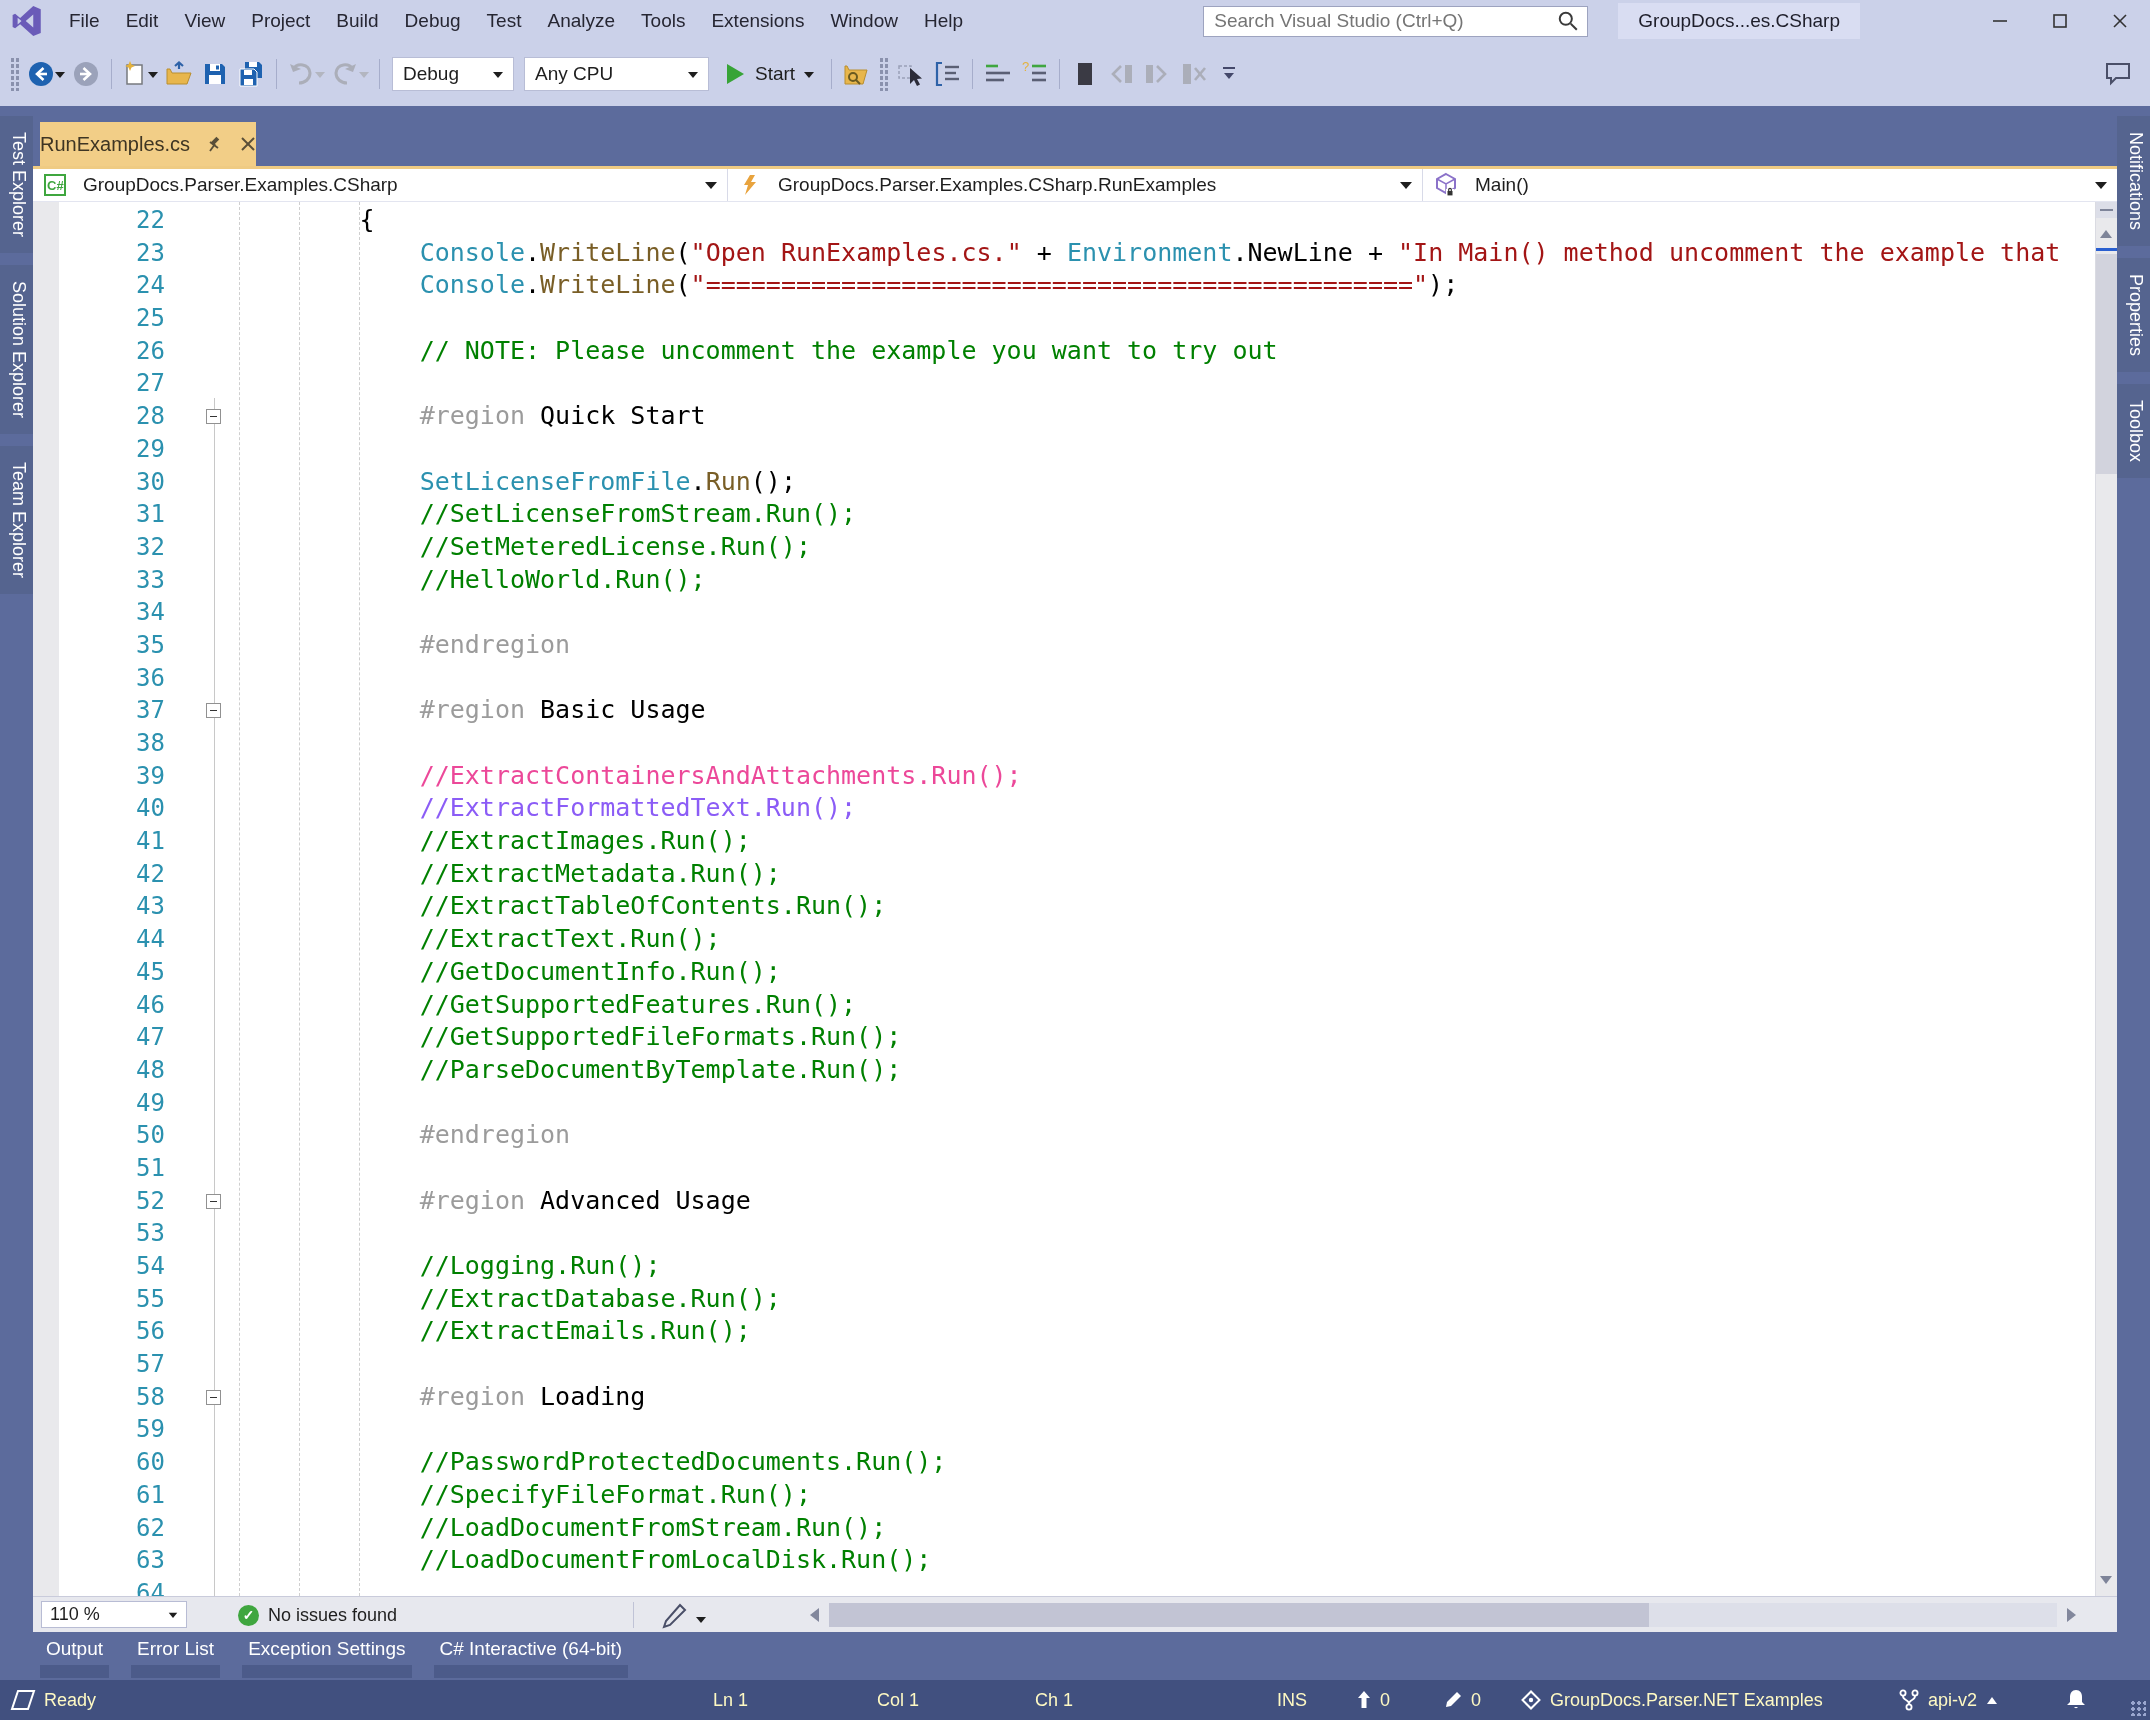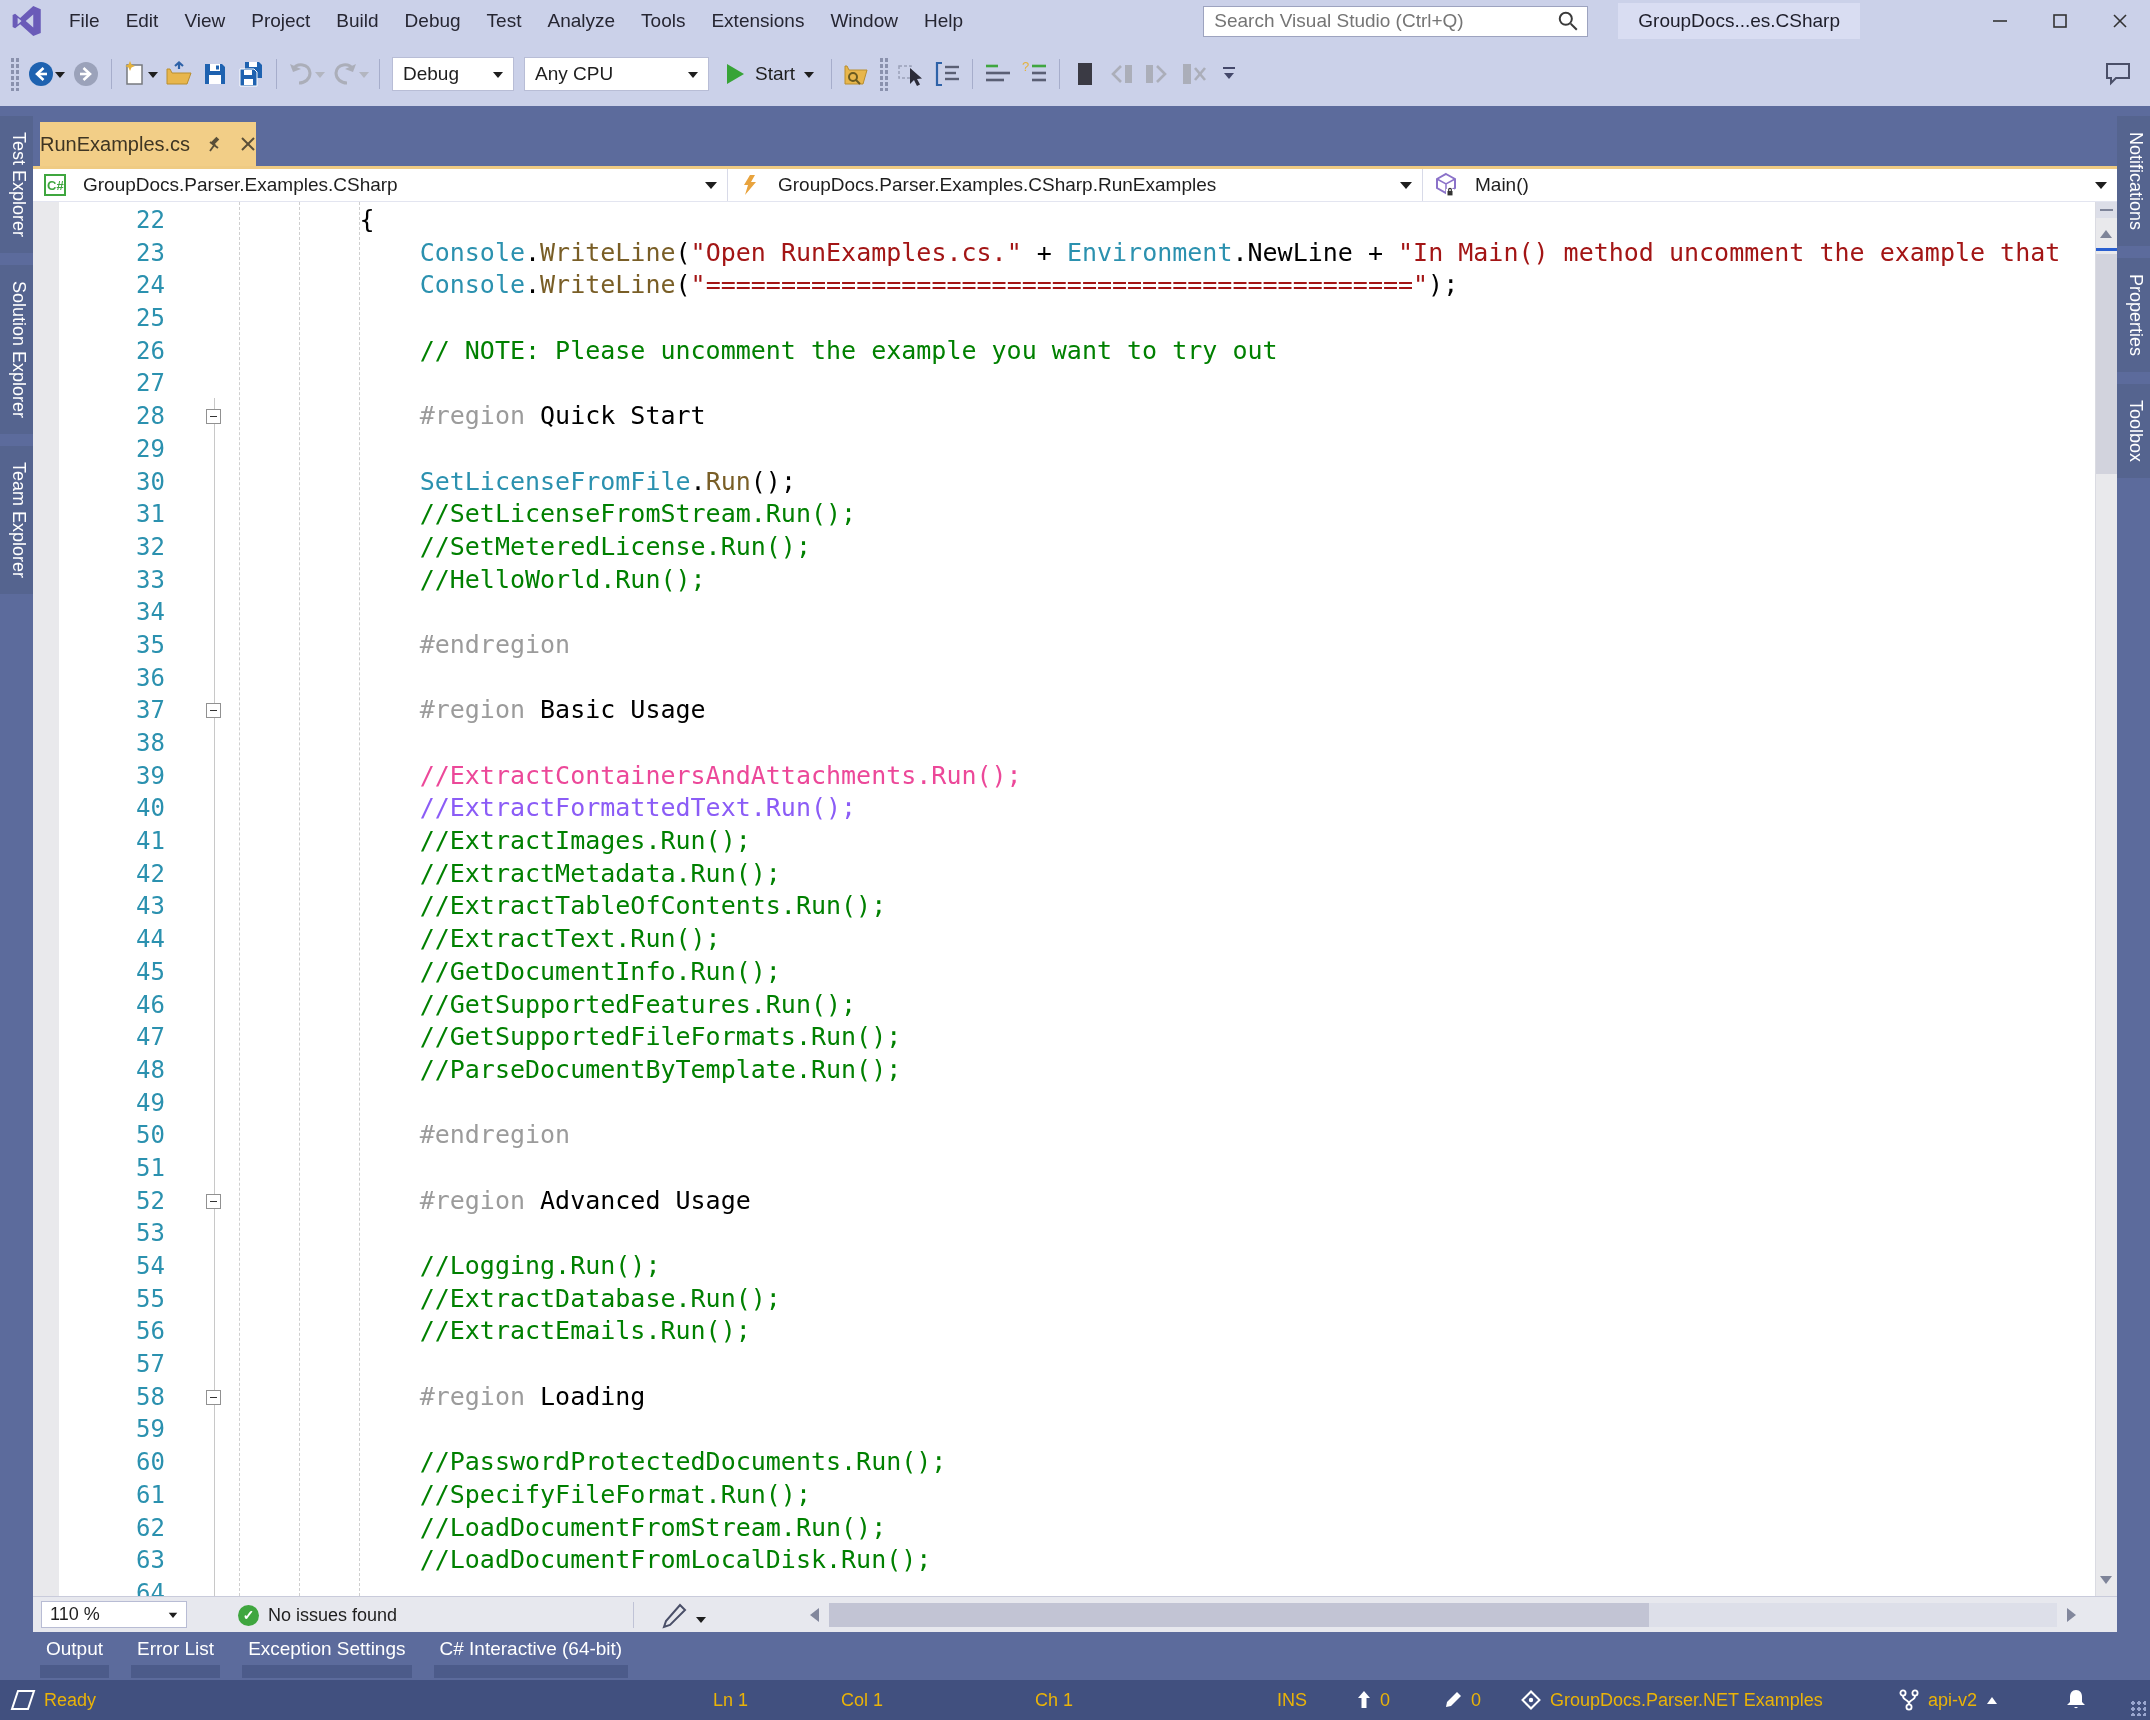--- a/index.html
+++ b/index.html
@@ -95,21 +95,21 @@
   .hright { position:absolute; right:34px; top:11px; width:0; height:0; border:7px solid transparent; border-left:9px solid #82879C; }
 
   
   .paneltabs { height:48px; background:#5C6B9C; display:flex; align-items:flex-start; gap:22px;
                padding:6px 0 0 40px; flex:none; }
   .ptab { display:flex; flex-direction:column; color:#fff; font-size:19px; }
   .ptab .plbl { padding:0 6px 5px 6px; white-space:nowrap; }
   .ptab .pstrip { height:13px; background:#4C5B8A; }
 
   
-  .statusbar { height:40px; background:#41507F; color:#eab308; position:relative; font-size:18px; flex:none; }
+  .statusbar { height:40px; background:#41507F; color:#fef9c3; position:relative; font-size:18px; flex:none; }
   .sitem { position:absolute; top:0; height:40px; display:flex; align-items:center; gap:8px; white-space:nowrap; }
   .grip { position:absolute; right:4px; bottom:4px; width:16px; height:16px;
           background-image:radial-gradient(#9aa6cf 1.6px, transparent 1.7px); background-size:6px 6px; }
 </style>
 </head>
 <body>
 
 <div class="app">
 
   <div class="titlebar">
@@ -700,21 +700,21 @@
     </div>
 
   <div class="statusbar">
     <div class="sitem" style="left:10px">
       <svg width="26" height="22" viewBox="0 0 26 22">
         <path d="M8 2 L24 2 L18 20 L2 20 Z" fill="none" stroke="#fff" stroke-width="2"></path>
       </svg>
       <span>Ready</span>
     </div>
     <div class="sitem" style="left:713px">Ln 1</div>
-    <div class="sitem" style="left:841px">Col 1</div>
+    <div class="sitem" style="left:877px">Col 1</div>
     <div class="sitem" style="left:1035px">Ch 1</div>
     <div class="sitem" style="left:1277px">INS</div>
     <div class="sitem" style="left:1356px">
       <svg width="16" height="20" viewBox="0 0 16 20">
         <path d="M8 1 L14 8 L10.5 8 L10.5 18 L5.5 18 L5.5 8 L2 8 Z" fill="#fff"></path>
       </svg>
       <span>0</span>
     </div>
     <div class="sitem" style="left:1443px">
       <svg width="20" height="20" viewBox="0 0 20 20">

